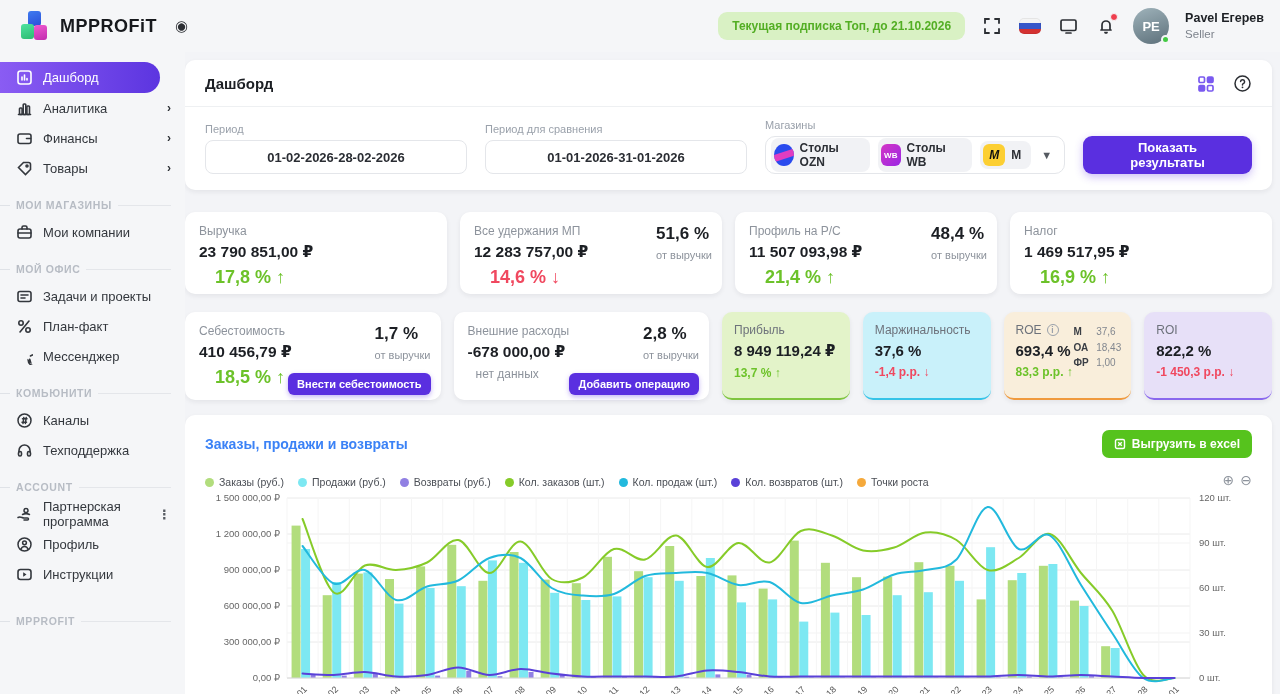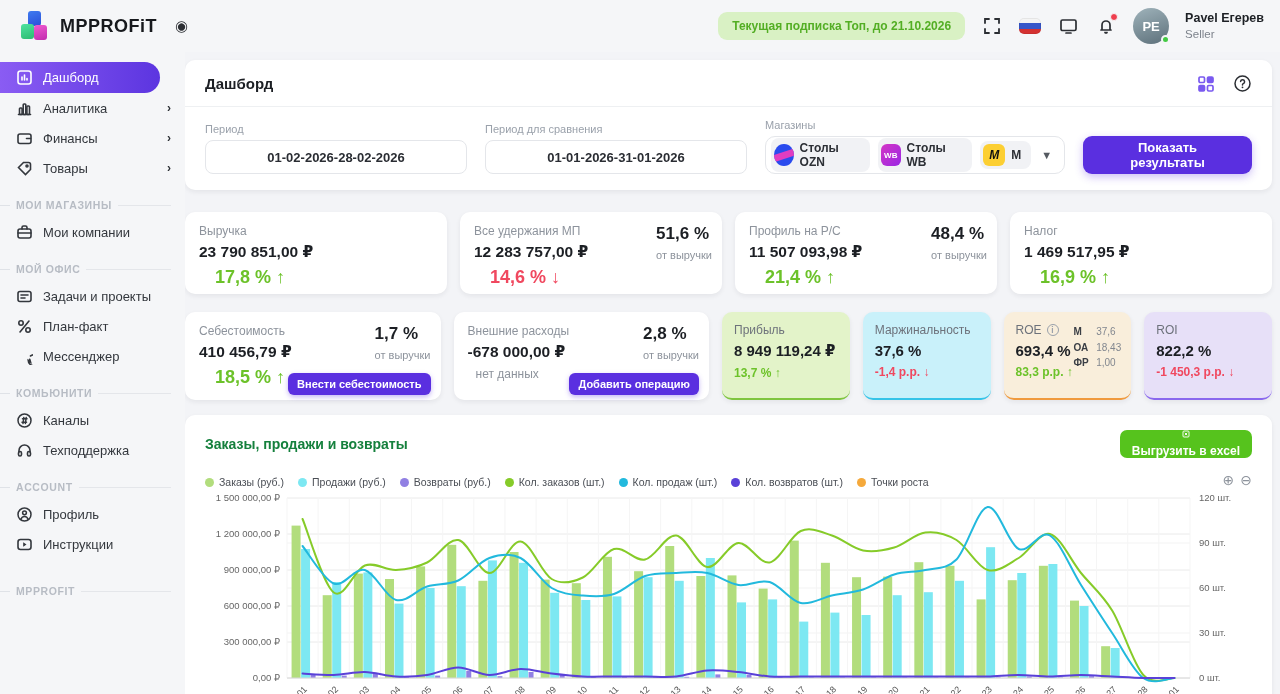--- a/index.html
+++ b/index.html
@@ -87,23 +87,23 @@
   .hl .kpi-value{ font-size:15px; }
   .hl-delta{ font-size:12px; font-weight:700; }
   .roe-metrics{ position:absolute; top:12px; right:10px; font-size:10px; line-height:1.55; text-align:left; }
   .roe-metrics b{ color:#3a3e45; display:inline-block; width:20px; }
   .roe-metrics span{ color:#82878f; }
   .info-ico{ width:12px; height:12px; border:1.2px solid #9aa1ab; border-radius:50%; font-size:8.5px; color:#9aa1ab;
       display:inline-flex; align-items:center; justify-content:center; font-weight:700; }
   
   .chart-card{ margin-top:15px; padding:15px 20px 0; height:302px; display:flex; flex-direction:column; }
   .chart-head{ display:flex; align-items:center; }
-  .chart-title{ font-size:14px; font-weight:700; color:#15803d; }
+  .chart-title{ font-size:14px; font-weight:700; color:#3b82f6; }
   .btn-excel{ margin-left:auto; background:#56c31d; color:#fff; border:none; border-radius:7px; height:28px; padding:0 12px;
-      display:flex; align-items:center; gap:6px; font-size:12px; font-weight:700; font-family:inherit; cursor:pointer;flex-direction:column; }
+      display:flex; align-items:center; gap:6px; font-size:12px; font-weight:700; font-family:inherit; cursor:pointer; }
   .legend-row{ display:flex; align-items:flex-end; gap:14px; margin:14px 0 2px; }
   .lg-item{ display:inline-flex; align-items:center; gap:5px; font-size:10.5px; color:#4a4e55; cursor:pointer; }
   .lg-dot{ width:9px; height:9px; border-radius:50%; }
   .zoom-ctrls{ margin-left:auto; display:flex; gap:6px; color:#8d939c; font-size:14px; }
   .zoom-ctrls span{ cursor:pointer; }
   #chart-svg{ display:block; }
   svg text{ font-family:"Liberation Sans","DejaVu Sans",sans-serif; }
 </style>
 </head>
 <body>
@@ -229,20 +229,28 @@
   <div class="nav-item">
     <svg width="17" height="17" viewBox="0 0 17 17" fill="none" stroke="#33373d" stroke-width="1.6" stroke-linecap="round">
       <path d="M3 10V8.5a5.5 5.5 0 0 1 11 0V10"></path>
         <rect x="2.5" y="9.5" width="3" height="4.5" rx="1.4"></rect>
         <rect x="11.5" y="9.5" width="3" height="4.5" rx="1.4"></rect>
     </svg>
     <span>Техподдержка</span>
   </div>
 
   <div class="nav-section">ACCOUNT</div>
+  <div class="nav-item">
+    <svg width="17" height="17" viewBox="0 0 17 17" fill="none" stroke="#33373d" stroke-width="1.5" stroke-linecap="round">
+      <circle cx="10" cy="4.5" r="2"></circle>
+        <path d="M6.5 8.5c2-1 5-1 7 0M2 11.5c2.5-1.5 4 .5 6 .5h3.5a1 1 0 0 1 0 2H8"></path>
+    </svg>
+    <span>Партнерская программа</span>
+    <span class="more-dots">⋮</span>
+  </div>
   <div class="nav-item">
     <svg width="17" height="17" viewBox="0 0 17 17" fill="none" stroke="#33373d" stroke-width="1.5" stroke-linecap="round">
       <circle cx="8.5" cy="8.5" r="6.5"></circle>
         <circle cx="8.5" cy="6.8" r="1.9"></circle>
         <path d="M4.8 13.4c.8-1.9 2.1-2.9 3.7-2.9s2.9 1 3.7 2.9"></path>
     </svg>
     <span>Профиль</span>
   </div>
   <div class="nav-item">
     <svg width="17" height="17" viewBox="0 0 17 17" fill="none" stroke="#33373d" stroke-width="1.6" stroke-linecap="round">

